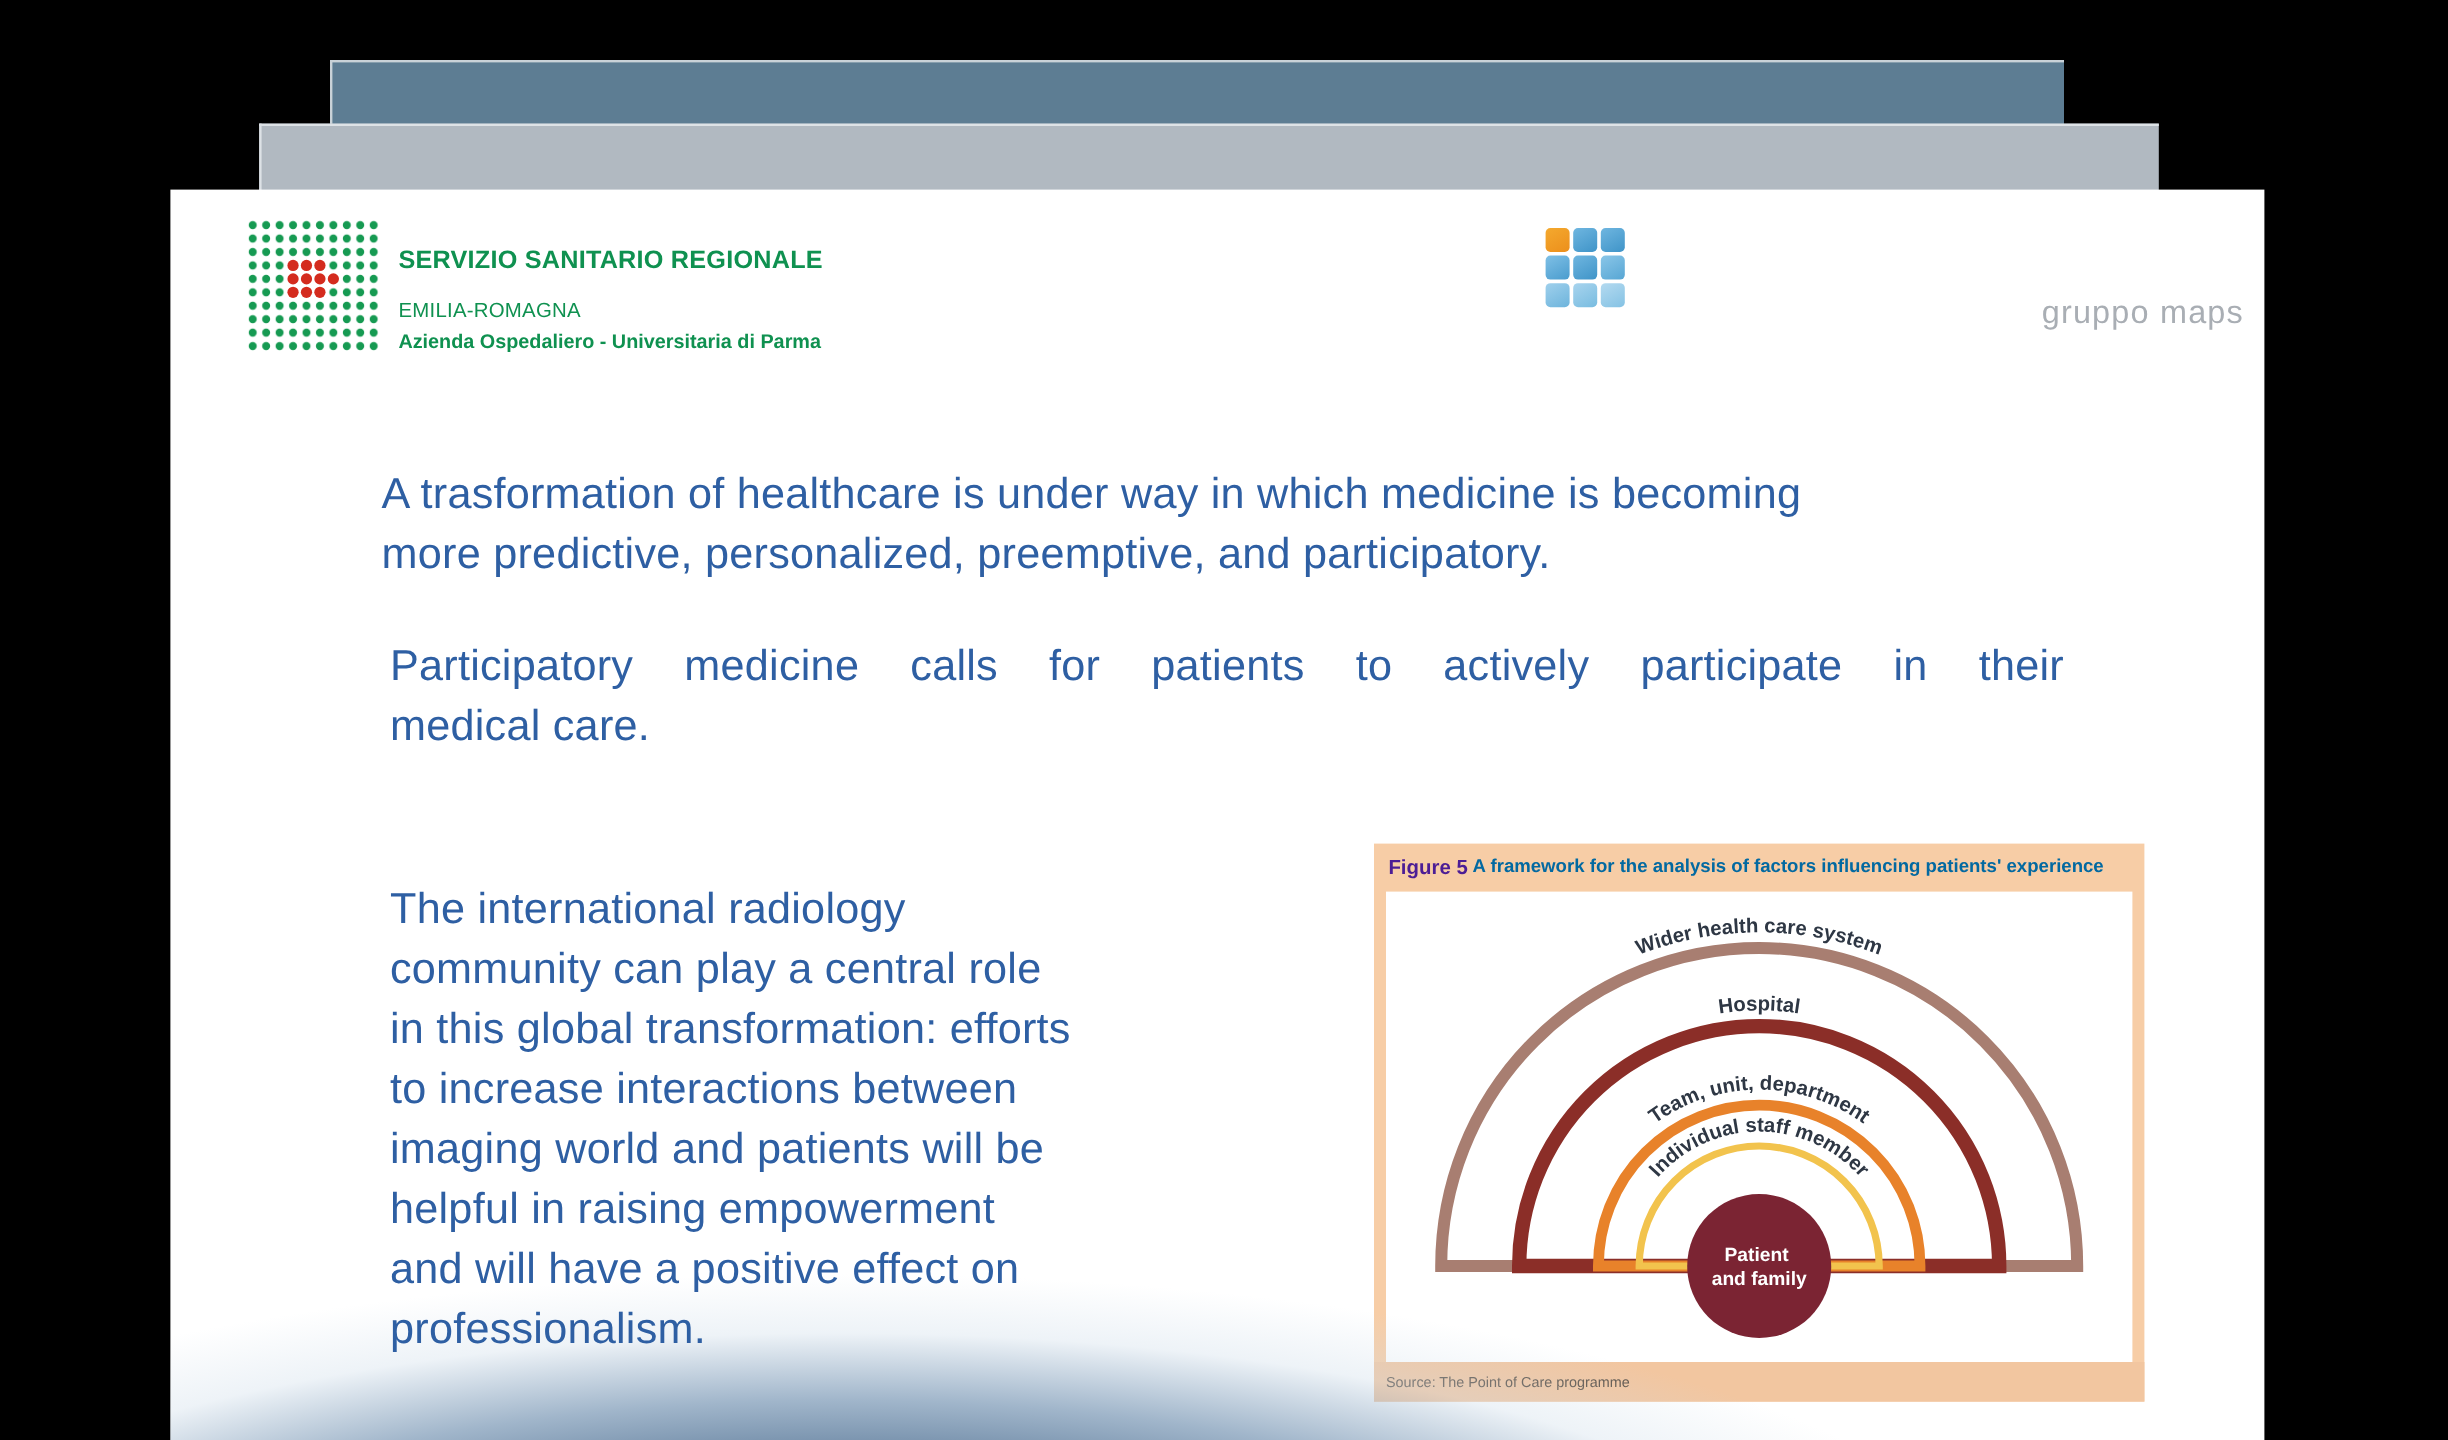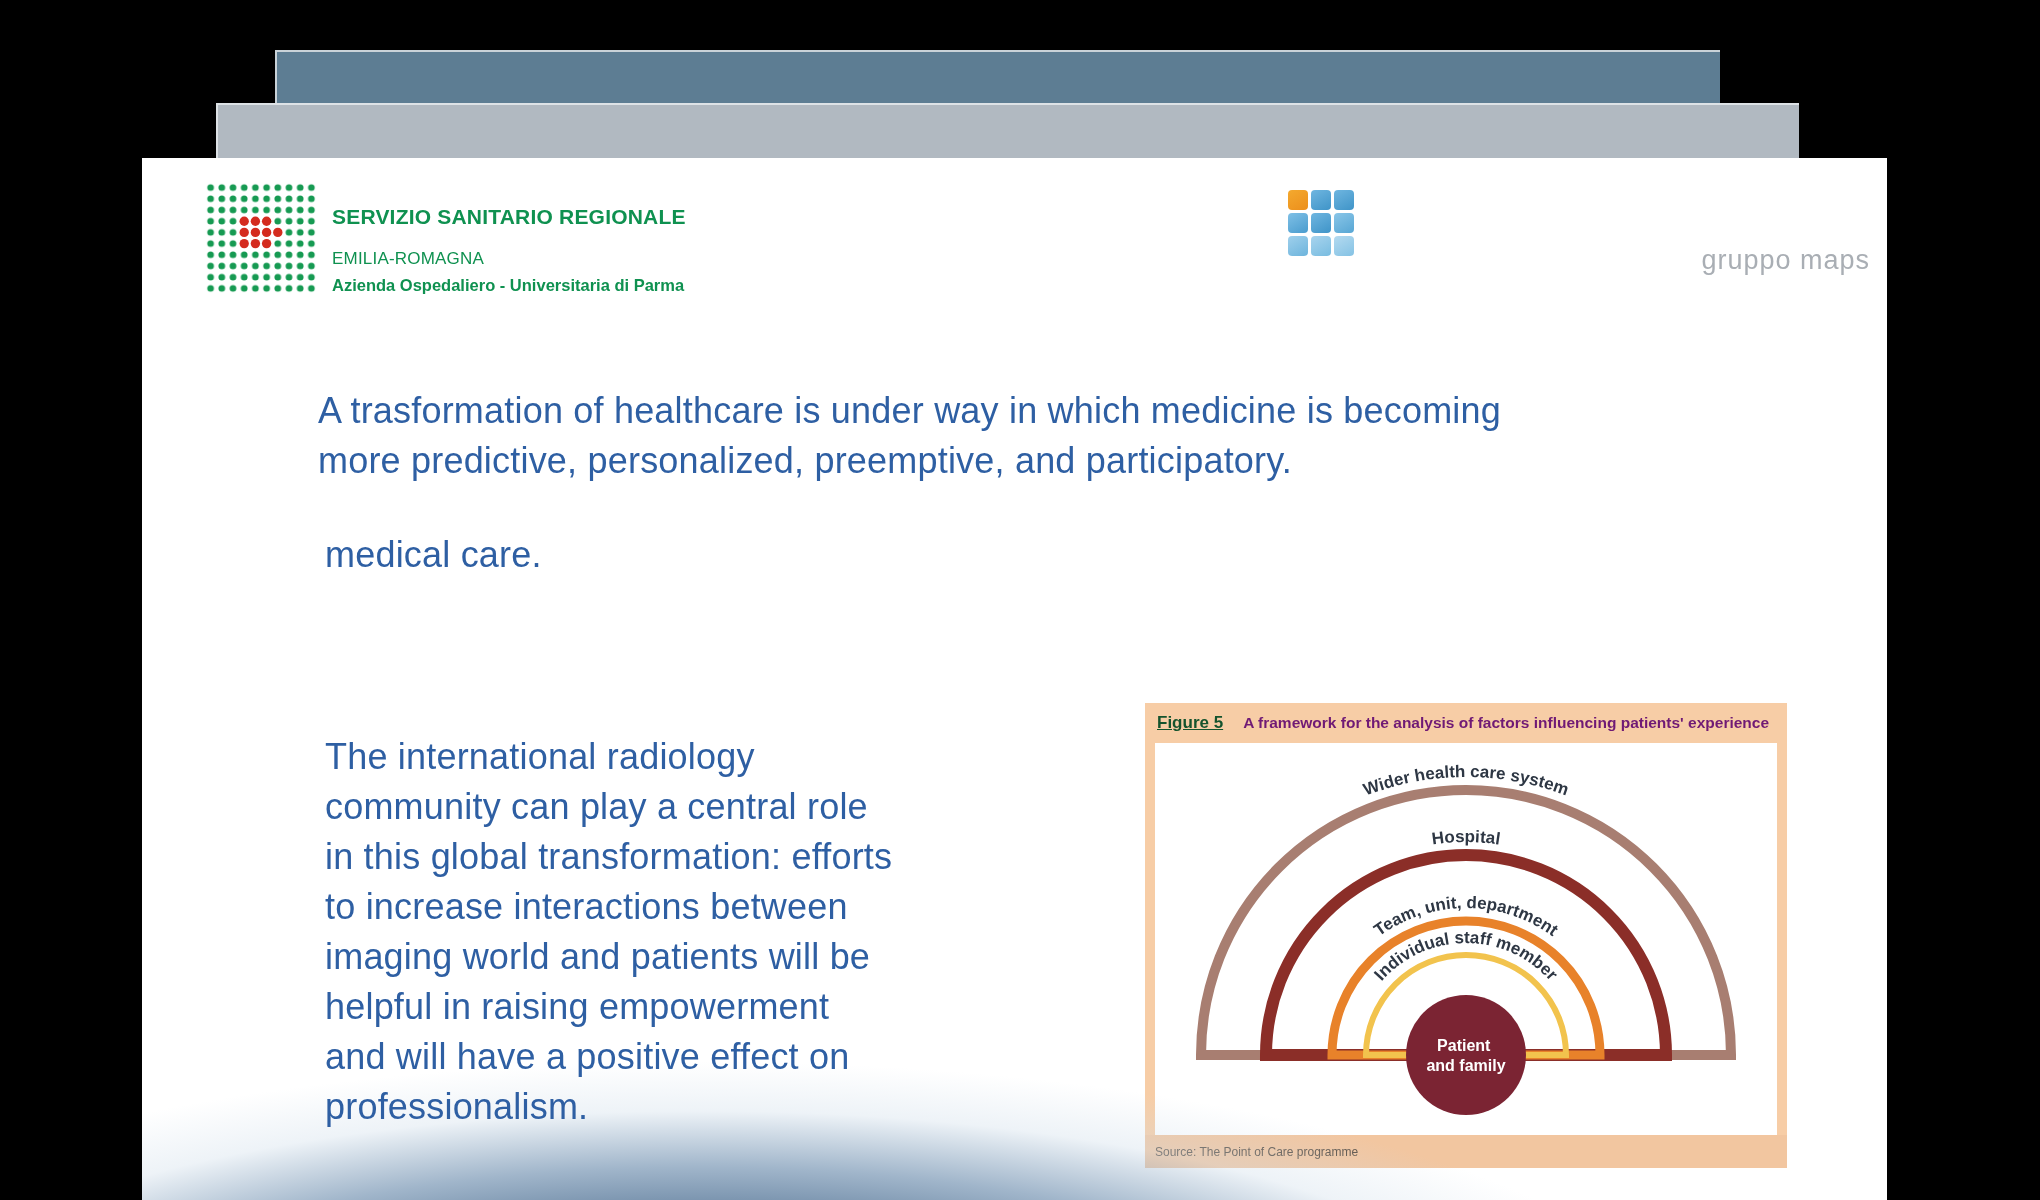--- a/index.html
+++ b/index.html
@@ -43,22 +43,22 @@
   .para{position:absolute;color:#2e5fa3;font-size:36px;line-height:50px;letter-spacing:.2px;z-index:3;}
   .ml{white-space:pre-line;}
   .p1{left:176px;top:228px;width:1395px;}
   .p2{left:183px;top:372px;width:1395px;}
   .p2 .just{text-align:justify;text-align-last:justify;}
   .p3{left:183px;top:574px;width:720px;}
 
   
   .figure{position:absolute;left:1003px;top:545px;width:642px;height:465px;background:#f7cda6;z-index:1;}
   .fig-header{height:40px;display:flex;align-items:center;padding-left:12px;white-space:nowrap;overflow:hidden;}
-  .fig-label{font-size:17px;font-weight:bold;color:#14532d;margin-right:20px;text-decoration:underline;}
-  .fig-title{font-size:15.5px;font-weight:bold;color:#701a75;}
+  .fig-label{font-size:17px;font-weight:bold;color:#4c1d95;margin-right:4px;}
+  .fig-title{font-size:15.5px;font-weight:bold;color:#0369a1;}
   .fig-content{margin:0 10px;height:392px;background:#ffffff;overflow:hidden;}
   .fig-source{height:33px;display:flex;align-items:center;padding-left:10px;
               font-size:12px;color:#5c5248;background:#f2c6a0;}
 
   
   .sweep{position:absolute;left:0;bottom:0;width:100%;height:330px;z-index:2;pointer-events:none;
     background:radial-gradient(1100px 330px ellipse at 32% 125%,
       rgba(28,60,96,0.97) 0%,
       rgba(62,96,132,0.92) 35%,
       rgba(120,150,180,0.70) 58%,
@@ -113,20 +113,21 @@
           <div class="igsq"></div>
           <div class="igsq"></div>
       </div>
       <div class="ig-sub">gruppo maps</div>
     </div>
 
     <div class="para p1 ml">A trasformation of healthcare is under way in which medicine is becoming
 more predictive, personalized, preemptive, and participatory.</div>
 
     <div class="para p2">
+      <div class="just">Participatory medicine calls for patients to actively participate in their</div>
       <div>medical care.</div>
     </div>
 
     <div class="para p3 ml">The international radiology
 community can play a central role
 in this global transformation: efforts
 to increase interactions between
 imaging world and patients will be
 helpful in raising empowerment
 and will have a positive effect on

